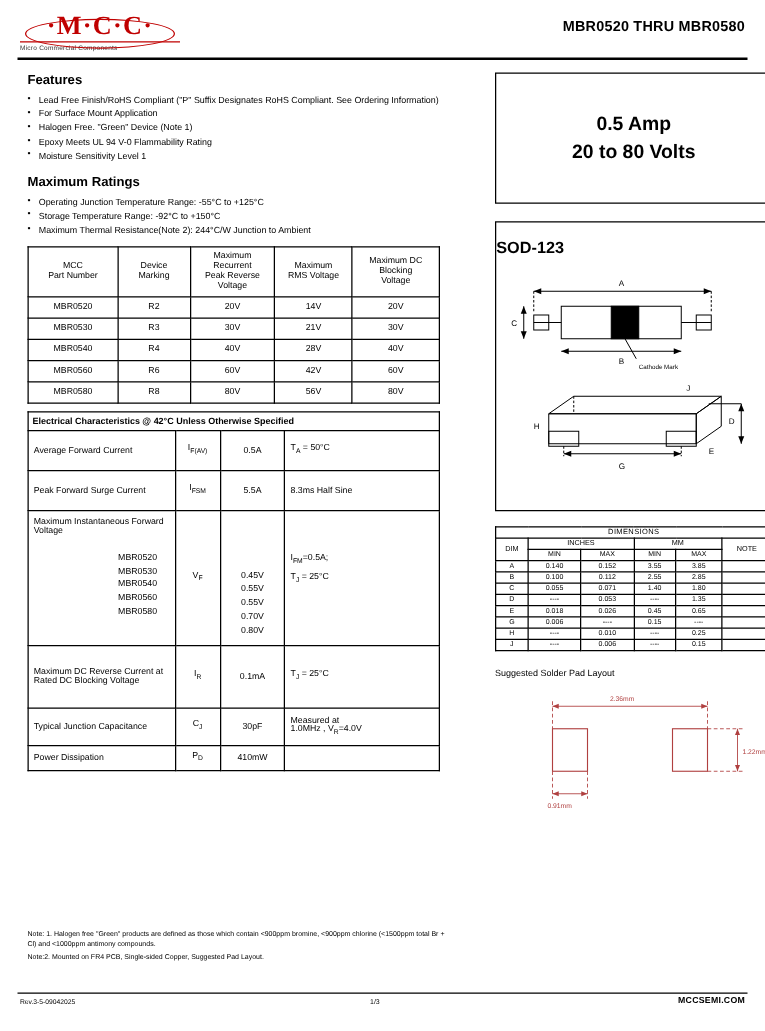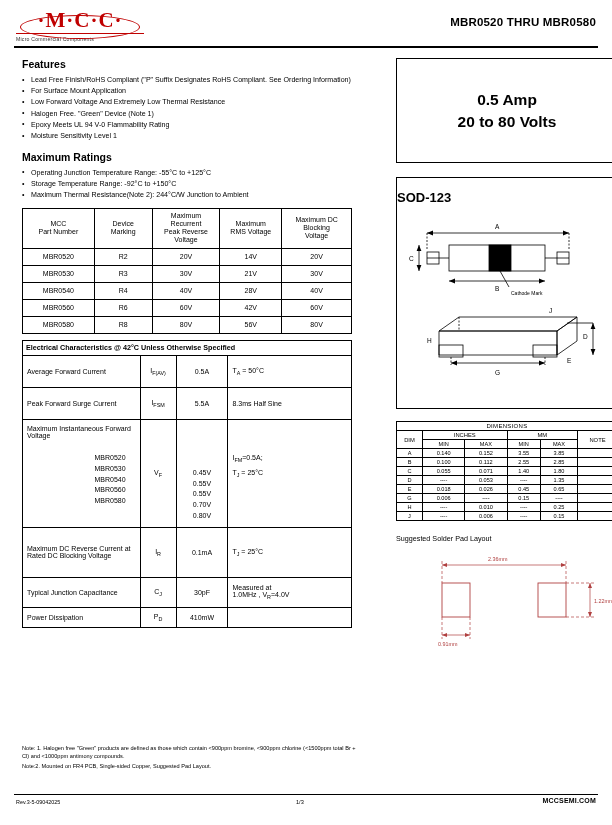--- a/index.html
+++ b/index.html
@@ -134,21 +134,20 @@
     <div class="title-right">MBR0520  THRU  MBR0580</div>
   </div>
   <div class="hr-top"></div>
 
   <div class="leftcol">
 
     <h2 class="sec">Features</h2>
     <ul class="bul">
       <li>Lead Free Finish/RoHS Compliant ("P" Suffix Designates RoHS Compliant. See Ordering Information)</li>
       <li>For Surface Mount Application</li>
-      <li>Low Forward Voltage And Extremely Low Thermal Resistance</li>
       <li>Halogen Free. "Green" Device (Note 1)</li>
       <li>Epoxy Meets UL 94 V-0 Flammability Rating</li>
       <li>Moisture Sensitivity Level 1</li>
     </ul>
 
     <h2 class="sec" style="margin-top:10px;">Maximum Ratings</h2>
     <ul class="bul mr-list">
       <li>Operating Junction Temperature Range: -55°C to +125°C</li>
       <li>Storage Temperature Range: -92°C to +150°C</li>
       <li>Maximum Thermal Resistance(Note 2): 244°C/W Junction to Ambient</li>

